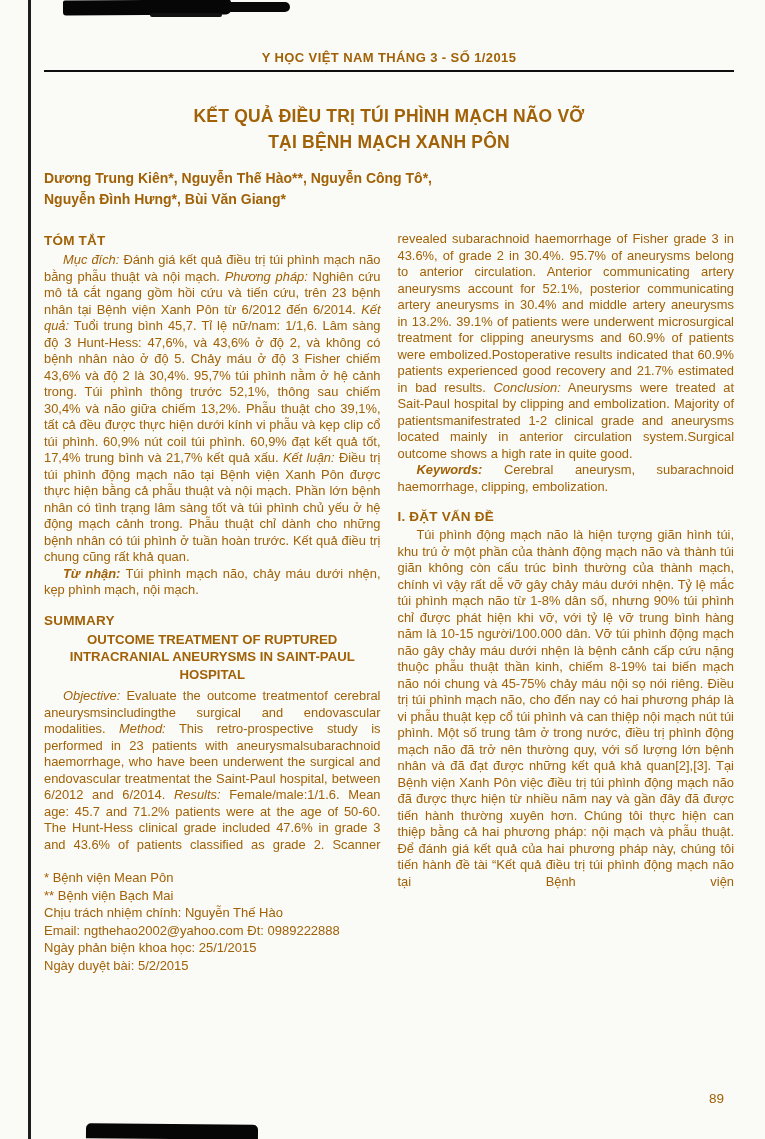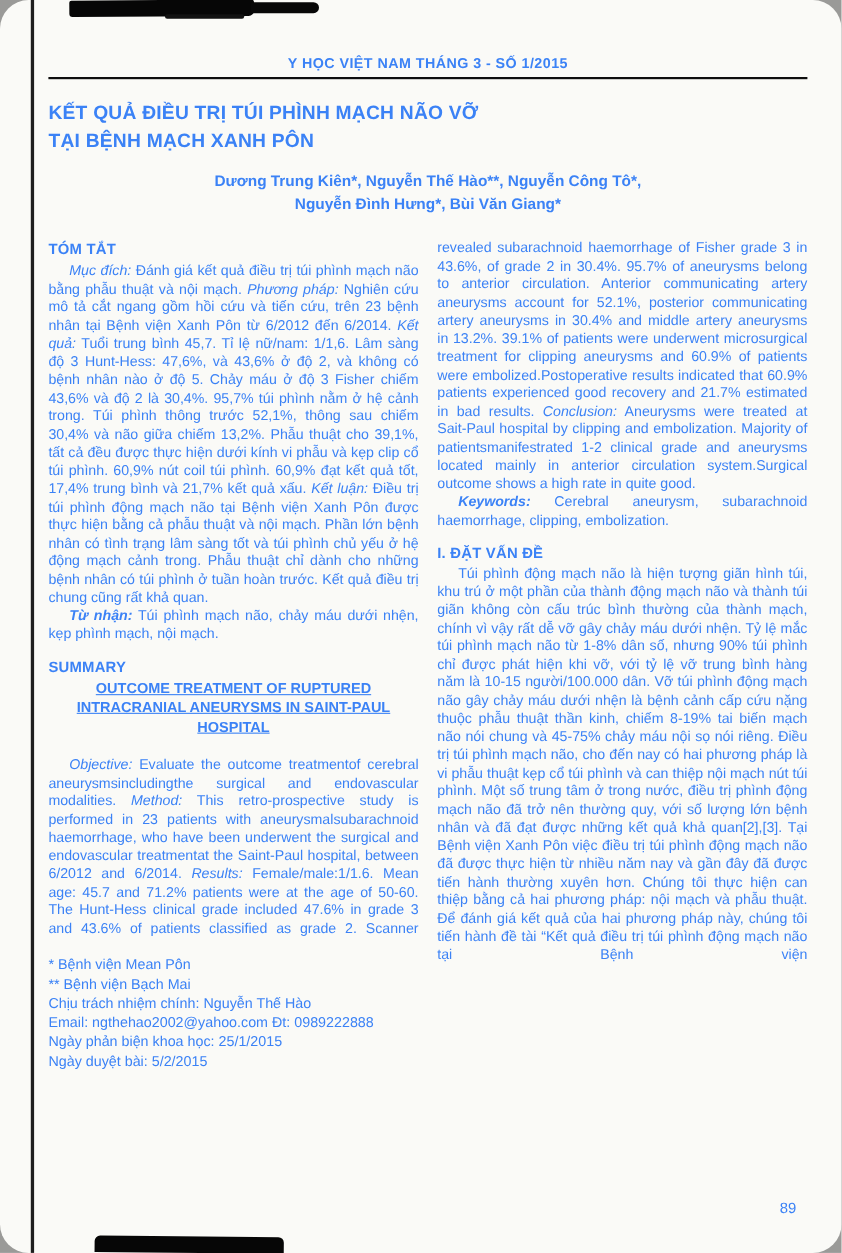--- a/index.html
+++ b/index.html
@@ -1,41 +1,41 @@
 <!DOCTYPE html>
 <html><head>
 <meta charset="utf-8">
 <style>
   * { margin:0; padding:0; box-sizing:border-box; }
   html,body { width:765px; height:1139px; }
   body { font-family:"Liberation Sans","DejaVu Sans",sans-serif; background:#9a9a98; }
-  .page { position:relative; width:765px; height:1139px; background:#fafaf7; overflow:hidden; color:#3b82f6;border-radius:26px; }
+  .page { position:relative; width:765px; height:1139px; background:#fafaf7; overflow:hidden; color:#a16207; }
 
   
   .edge-left { position:absolute; left:28px; top:0; width:3px; height:1139px; background:#1e1e1e; }
   .blob-top-a { position:absolute; left:63px; top:0; width:168px; height:15px; background:#060606; border-radius:2px 3px 5px 3px; transform:rotate(-0.4deg); }
   .blob-top-b { position:absolute; left:228px; top:2px; width:62px; height:10px; background:#080808; border-radius:2px 5px 5px 2px; }
   .blob-top-c { position:absolute; left:150px; top:13px; width:72px; height:4px; background:#121212; border-radius:2px; }
   .blob-bottom { position:absolute; left:86px; bottom:0; width:172px; height:15px; background:#060606; border-radius:5px 5px 0 0; transform:rotate(0.5deg); }
 
   .content { position:absolute; left:44px; top:50px; width:690px; }
   .running-head { text-align:center; font-weight:bold; font-size:13px; letter-spacing:.4px; }
   .head-rule { border-top:2.5px solid #0e0e0e; margin-top:5px; }
-  .title { font-size:17.5px; font-weight:bold; line-height:26px; margin-top:17px; letter-spacing:.2px; }
-  .authors { text-align:center; font-weight:bold; font-size:14px; line-height:21px; margin-top:13px; }
+  .title { text-align:center; font-size:17.5px; font-weight:bold; line-height:26px; margin-top:31px; letter-spacing:.2px; }
+  .authors { text-align:left; font-weight:bold; font-size:14px; line-height:21px; margin-top:13px; }
 
   .columns { display:flex; gap:17px; margin-top:21px; }
   .col { width:336.5px; flex:0 0 auto; }
 
   p.body { font-size:12.9px; line-height:16.5px; text-align:justify; }
   .ind { text-indent:19px; }
   .cont { text-align-last:justify; }
   h2.sec { font-size:13.5px; margin:14px 0 3px; letter-spacing:.2px; }
   h2.sec.first { margin-top:2px; margin-bottom:4px; }
-  h3.sum-title { text-align:center; font-size:13.2px; line-height:17.5px; margin:3px 4px 18px;text-decoration:underline; }
+  h3.sum-title { text-align:center; font-size:13.2px; line-height:17.5px; margin:3px 4px 5px; }
   .footnotes { margin-top:16px; font-size:13px; line-height:17.6px; }
   .page-num { position:absolute; right:41px; bottom:33px; font-size:13.5px; }
 
   .it { font-style:italic; }
   .bit { font-style:italic; font-weight:bold; }
 </style>
 </head>
 <body>
 
 <div class="page">

